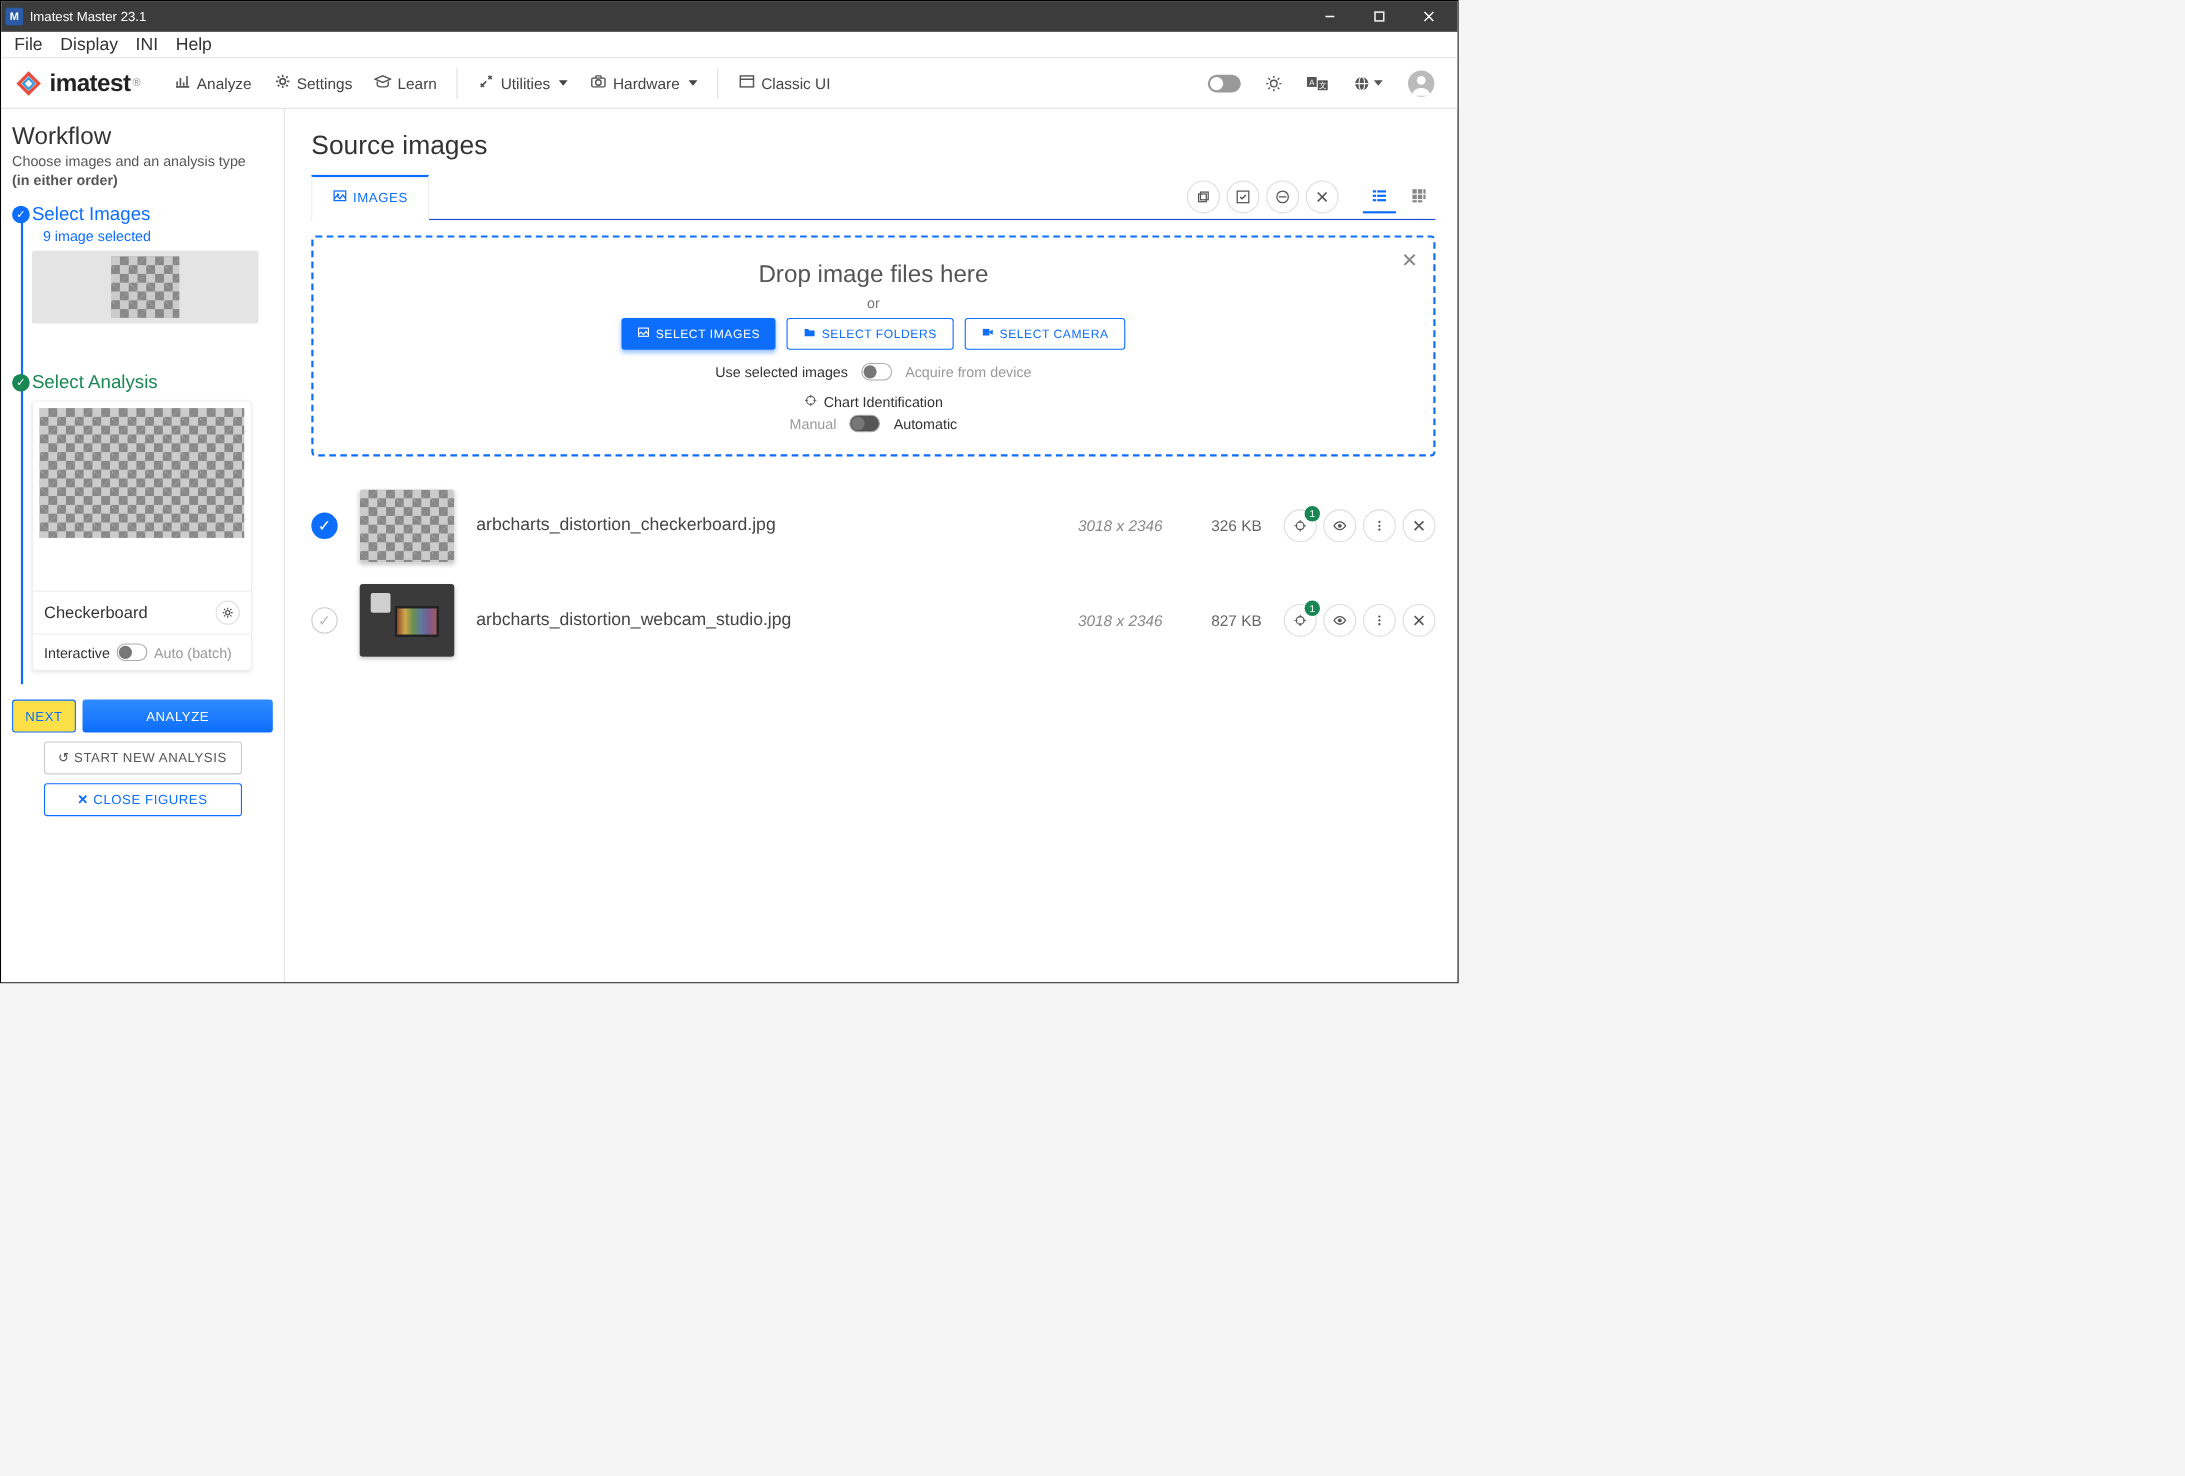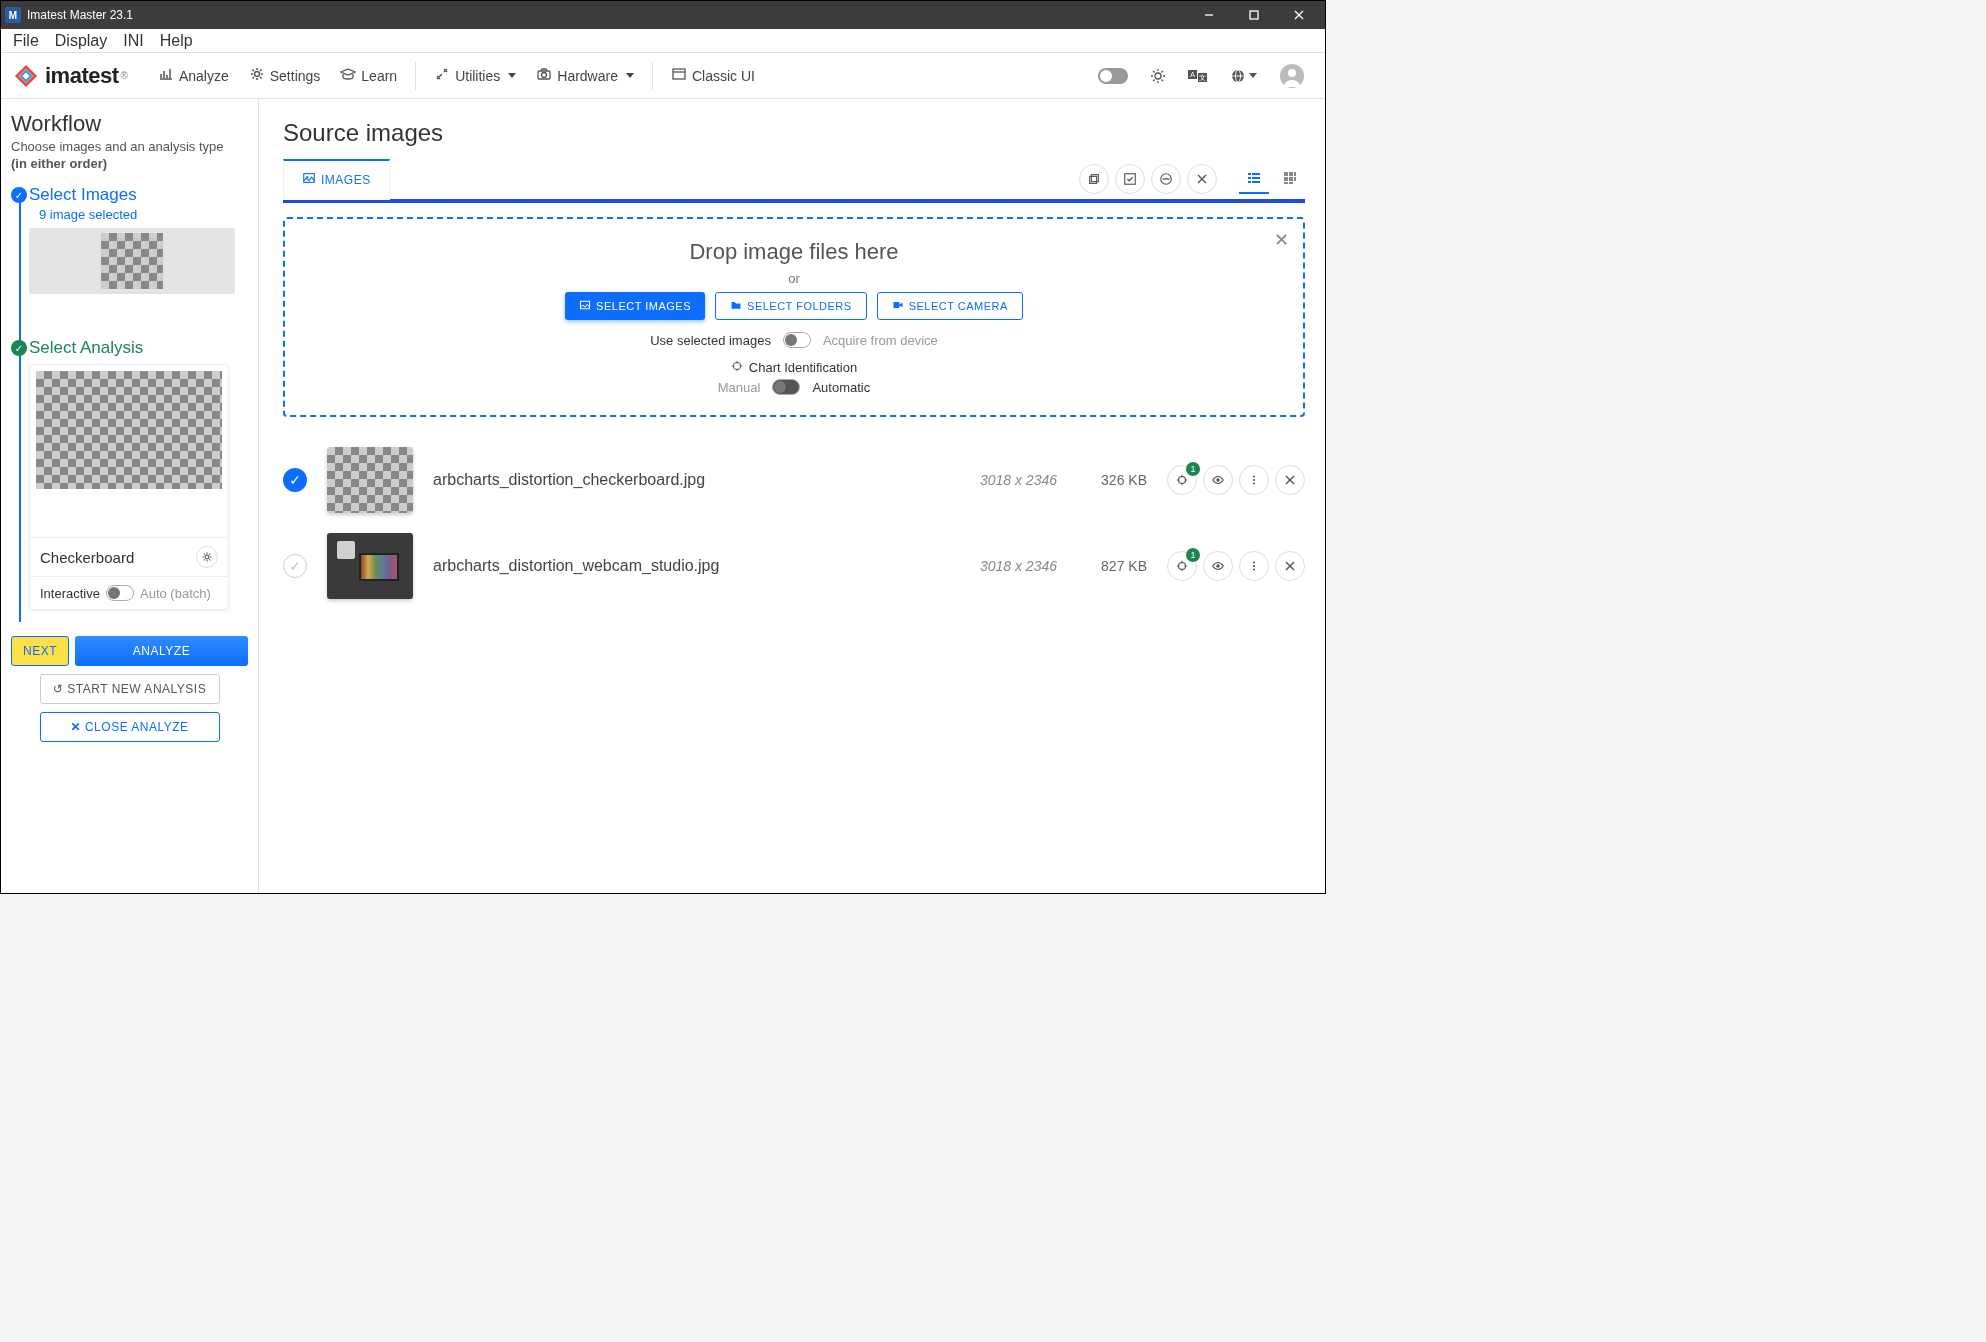--- a/index.html
+++ b/index.html
@@ -51,21 +51,21 @@
 .toggle-sm::after { content:''; position:absolute; width:12px; height:12px; border-radius:50%; background:#777; top:1px; left:1px; }
 .muted { color: #999; }
 .btn-row { display: flex; gap: 6px; margin-top: 14px; }
 .btn { padding: 7px 0; font-size: 12px; letter-spacing: 0.5px; border-radius: 3px; text-align: center; cursor: pointer; display:flex; align-items:center; justify-content:center; gap:4px;}
 .btn.outline-blue { border: 1px solid #0d6efd; color: #0d6efd; flex: 0 0 58px; background: #fde047;}
 .btn.primary { background: linear-gradient(#2f8bff,#0d6efd); color: #fff; flex: 1; }
 .btn.outline-gray { border: 1px solid #ccc; color: #555; background:#fff; width: 180px; margin: 8px auto 0; font-size: 12px;}
 .btn.outline-blue-full { border: 1px solid #0d6efd; color: #0d6efd; background:#fff; width: 180px; margin: 8px auto 0; font-size: 12px;}
 
 .content h1 { font-size: 24px; font-weight: 400; color: #333; }
-.tabs-row { display: flex; align-items: center; margin-top: 12px; border-bottom: 4px solid #1d4ed8; }
+.tabs-row { display: flex; align-items: center; margin-top: 12px; border-bottom: 1px solid #1d4ed8; }
 .tab { padding: 10px 18px; font-size: 12px; letter-spacing: 0.5px; border: 1px solid transparent; border-bottom: none; cursor:pointer; display:flex; align-items:center; gap:5px;}
 .tab.active { border-color: #eee; border-bottom: 2px solid #fff; color: #0d6efd; margin-bottom: -1px; border-top: 2px solid #0d6efd;}
 .tabs-actions { margin-left: auto; display: flex; gap: 6px; align-items: center; }
 .circ-btn { width: 30px; height: 30px; border-radius: 50%; border:1px solid #ddd; background:#fff; display:flex; align-items:center; justify-content:center; cursor:pointer; color:#555; font-size:14px;}
 .view-btn { width: 30px; height: 30px; display:flex; align-items:center; justify-content:center; cursor:pointer; color:#666; border-bottom:2px solid transparent;}
 .view-btn.active { color:#0d6efd; border-bottom-color:#0d6efd;}
 
 .dropzone { margin-top: 14px; border: 2px dashed #0d6efd; border-radius: 4px; padding: 20px; position: relative; text-align:center;}
 .dropzone .close-x { position: absolute; right: 14px; top: 10px; color:#888; cursor:pointer; font-size:18px;}
 .dropzone h3 { font-size: 22px; font-weight: 400; color: #555;}
@@ -269,21 +269,21 @@
       <div class="btn-row">
         <div class="btn outline-blue">NEXT</div>
         <div class="btn primary">ANALYZE</div>
       </div>
       <div class="btn outline-gray">
         <span>↺</span>
         <span>START NEW ANALYSIS</span>
       </div>
       <div class="btn outline-blue-full">
         <span style="font-weight:bold;">✕</span>
-        <span>CLOSE ANALYZE</span>
+        <span>CLOSE FIGURES</span>
       </div>
     </div>
 
     <div class="content">
       <h1>Source images</h1>
 
       <div class="tabs-row">
         <div class="tab active">
           <span><svg width="14" height="14" viewBox="0 0 16 16">
                 <rect x="2" y="3" width="12" height="10" fill="none" stroke="#0d6efd" stroke-width="1.3"></rect>

